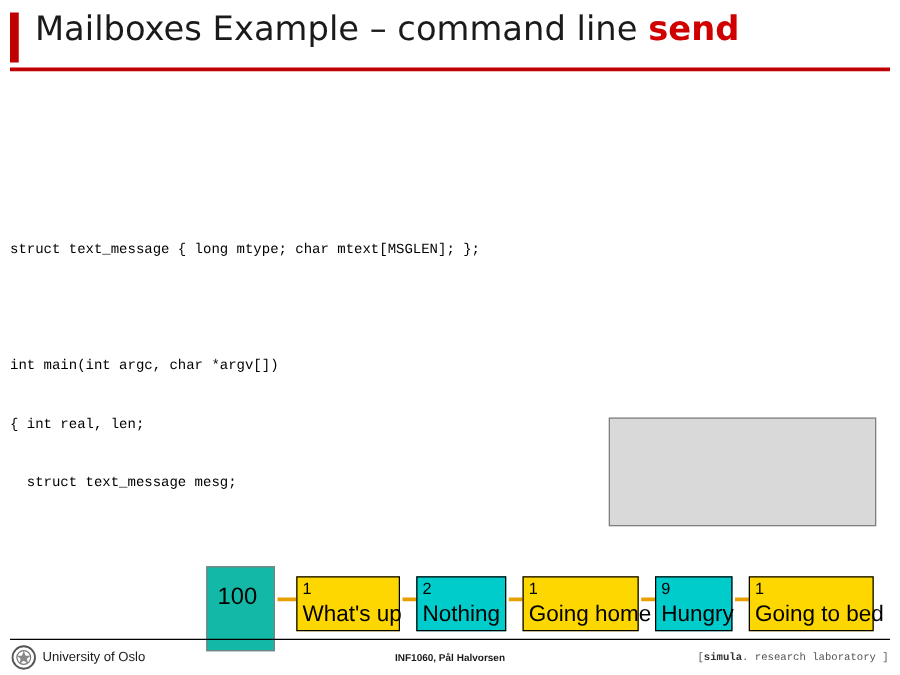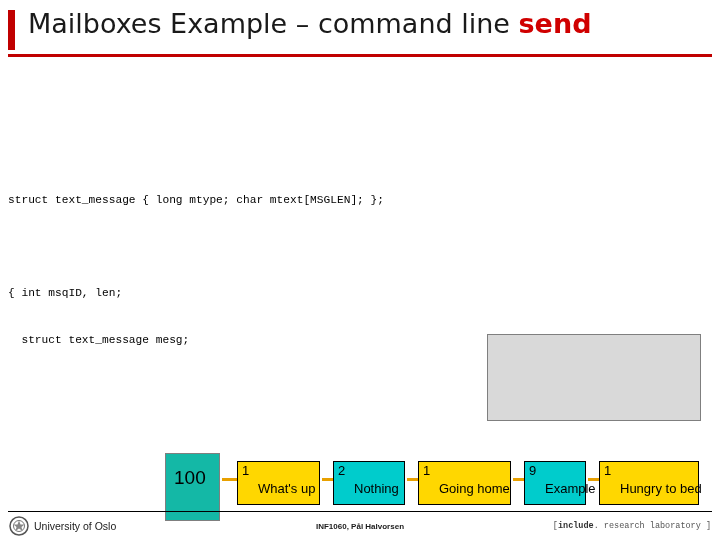--- a/index.html
+++ b/index.html
@@ -95,23 +95,23 @@
     color: #000000;
   }
   .qbox .qnum {
     position: absolute;
     left: 4px;
     top: 1px;
     font-size: 13px;
   }
   .qbox .qtxt {
     position: absolute;
-    left: 20px;
+    left: 4px;
     top: 19px;
-    font-size: 13px;
+    font-size: 18px;
     white-space: nowrap;
   }
   #q-head {
     left: 0px; top: 6px; width: 55px; height: 68px;
     background: #14b8a6;
     border: 1px solid #7f7f7f;
   }
   #q-head .qhead-label {
     position: absolute;
     left: 8px; top: 13px;
@@ -194,21 +194,22 @@
   <div id="title-accent"></div>
   <div id="title-text"><span>Mailboxes Example – command line </span><span class="accent">send</span></div>
   <div id="title-rule"></div>
 </div>
 
 <div id="code">
   <span class="cl blank"></span>
   <span class="cl blank"></span>
   <span class="cl"><span>struct text_message { long mtype; char mtext[MSGLEN]; };</span></span>
   <span class="cl blank"></span>
-  <span class="cl"><span>{ int msqID, len;</span></span>
+  <span class="cl"><span>int main(int argc, char *argv[])</span></span>
+  <span class="cl"><span>{ int real, len;</span></span>
   <span class="cl"><span>  struct text_message mesg;</span></span>
   <span class="cl blank"></span>
   
   
   
   
   
   
   
   
@@ -263,38 +264,38 @@
     <span class="qtxt">Going home</span>
   </div>
 
   <div class="arrow" style="left:348px; top:27px; width:26px;">
     <div class="shaft" style="width:18px;"></div>
     <div class="head" style="left:18px;"></div>
   </div>
 
   <div class="qbox" style="left:359px; top:14px; width:62px; height:44px; background:#00cccc;">
     <span class="qnum">9</span>
-    <span class="qtxt">Example</span>
+    <span class="qtxt">Hungry</span>
   </div>
 
   <div class="arrow" style="left:423px; top:27px; width:26px;">
     <div class="shaft" style="width:18px;"></div>
     <div class="head" style="left:18px;"></div>
   </div>
 
   <div class="qbox" style="left:434px; top:14px; width:100px; height:44px; background:#ffd700;">
     <span class="qnum">1</span>
-    <span class="qtxt">Hungry to bed</span>
+    <span class="qtxt">Going to bed</span>
   </div>
 
 </div>
 
 <div id="footer-rule"></div>
 <div id="footer">
   <svg id="uio-logo" viewBox="0 0 40 40">
     <circle cx="20" cy="20" r="18" fill="none" stroke="#555" stroke-width="3"></circle>
     <circle cx="20" cy="20" r="11" fill="none" stroke="#777" stroke-width="2"></circle>
     <path d="M20 9 L23 17 L31 17 L25 22 L27 30 L20 25 L13 30 L15 22 L9 17 L17 17 Z" fill="#888"></path>
   </svg>
   <div id="uio-text">University of Oslo</div>
   <div id="footer-center">INF1060, Pål Halvorsen</div>
-  <div id="footer-right"><span>[</span><span class="sim">include</span><span>. research laboratory ]</span></div>
+  <div id="footer-right"><span>[</span><span class="sim">simula</span><span>. research laboratory ]</span></div>
 </div>
 
 </body></html>

